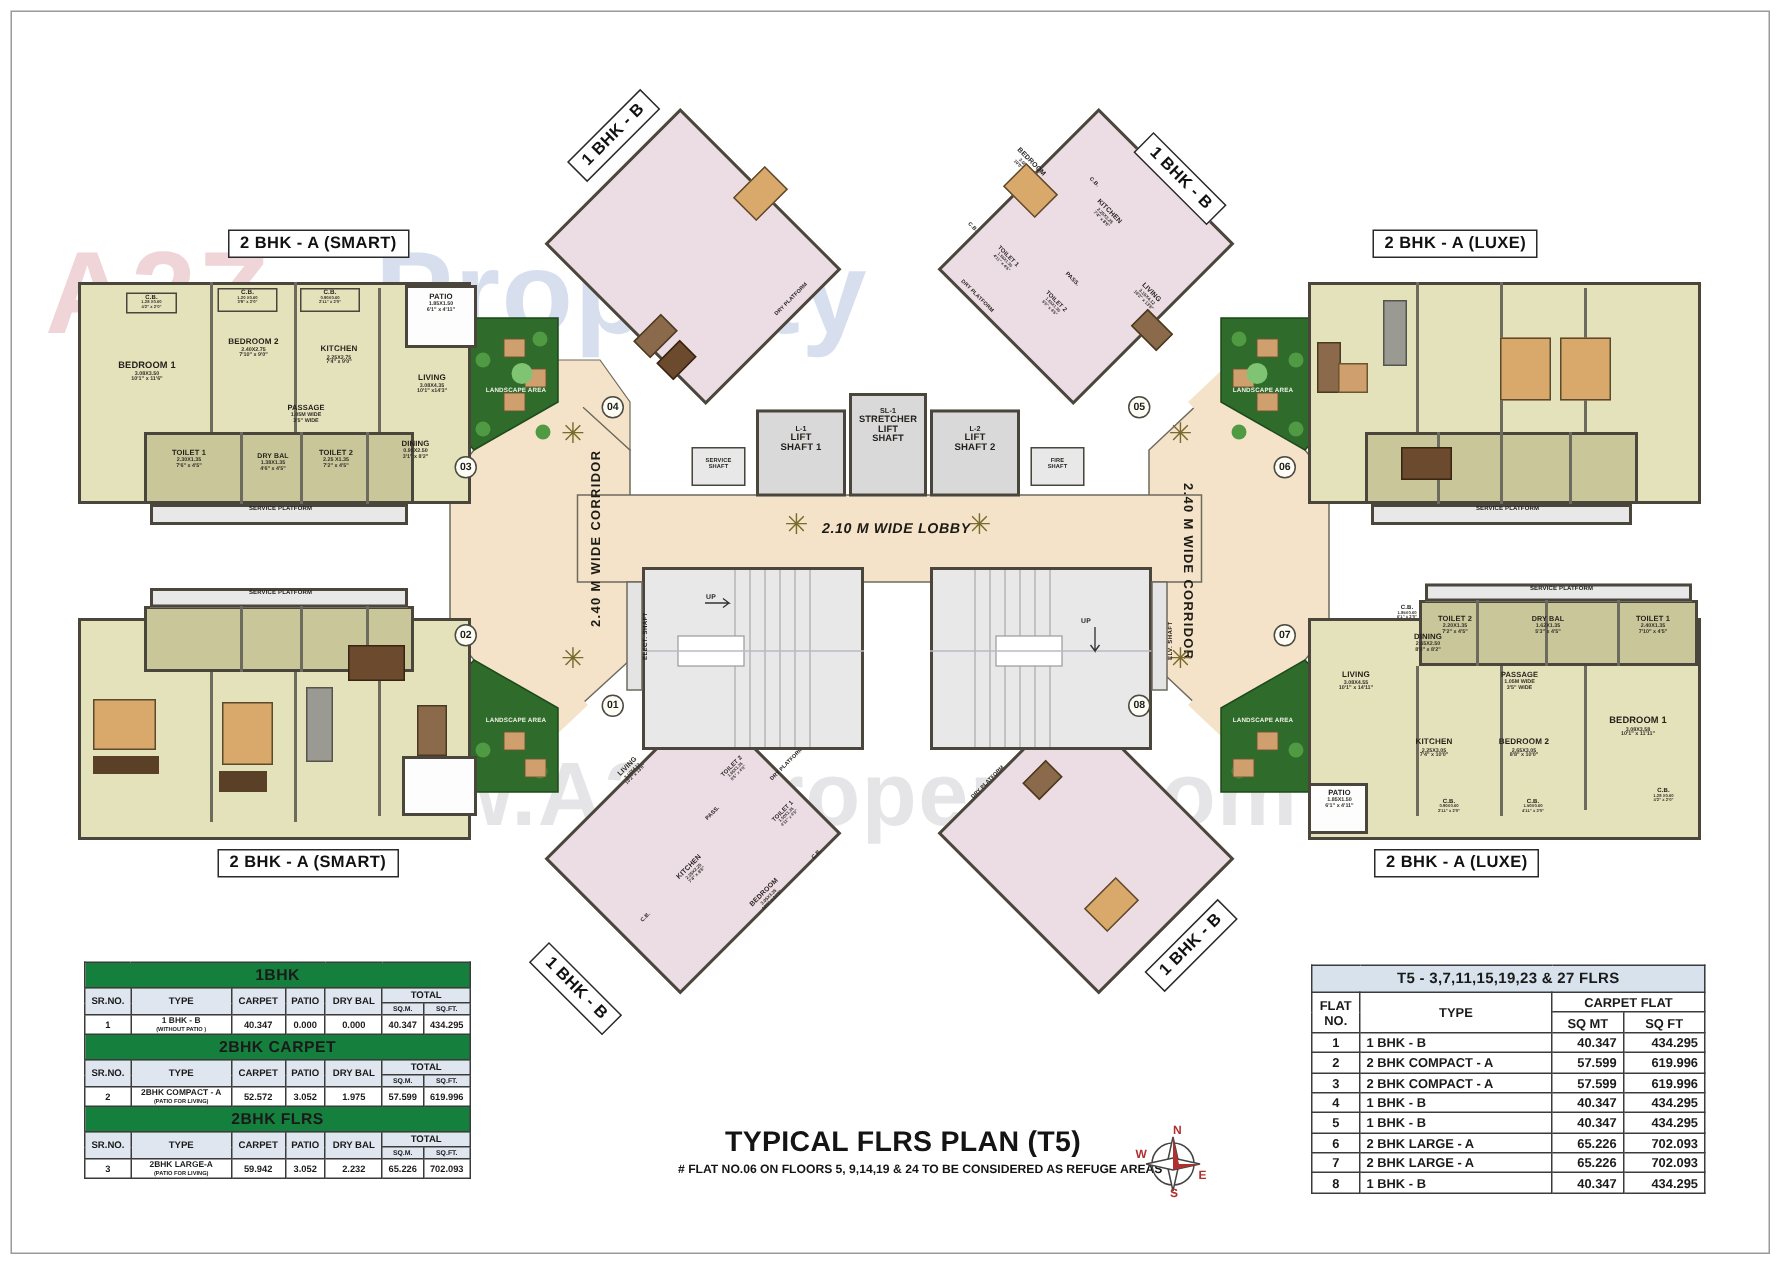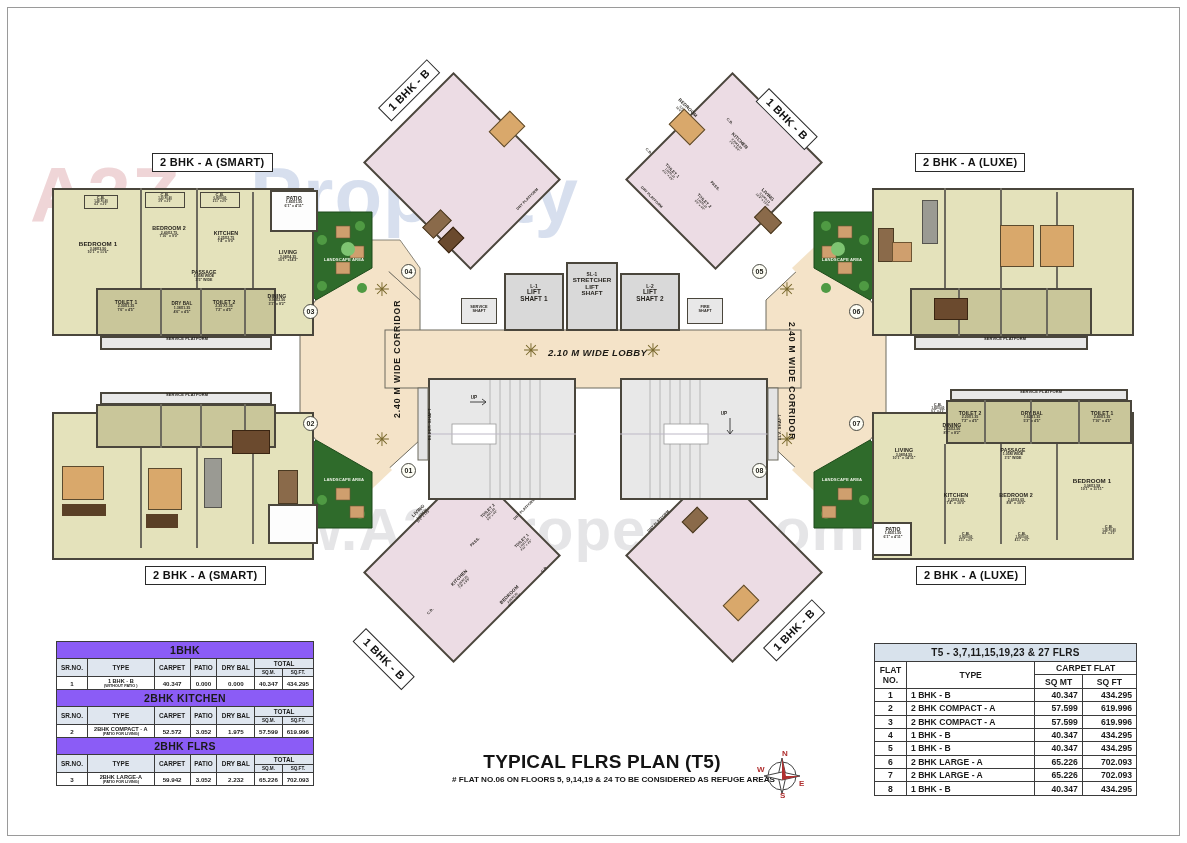--- a/index.html
+++ b/index.html
@@ -130,21 +130,21 @@
     font-size: 6.6px;
   }
   .tbl-left td, .tbl-left th {
     border: 1px solid #3b3b3b;
     padding: 1px 2px;
     text-align: center;
     color: #1a1a1a;
     font-weight: bold;
   }
   .tbl-left .grp {
-    background: #8b5cf6;
+    background: #15803d;
     font-size: 10.5px;
     letter-spacing: .3px;
     padding: 2px;
   }
   .tbl-left .hd { background: #dfe6ef; font-size: 6.4px; }
   .tbl-left .hd2 { background: #dfe6ef; font-size: 4.6px; }
   .tbl-left .ty { font-size: 5.6px; }
   .tbl-left .ty small { display:block; font-size: 3.8px; font-weight: bold; }
   .tbl-left .val { background: #fff; font-size: 6.2px; font-weight: bold; }
 
@@ -709,21 +709,21 @@
           <tr>
             <td class="val">1</td>
             <td class="ty">1 BHK - B<small>(WITHOUT PATIO )</small></td>
             <td class="val">40.347</td>
             <td class="val">0.000</td>
             <td class="val">0.000</td>
             <td class="val">40.347</td>
             <td class="val">434.295</td>
           </tr>
           <tr>
-            <td class="grp" colspan="7">2BHK KITCHEN</td>
+            <td class="grp" colspan="7">2BHK CARPET</td>
           </tr>
           <tr>
             <td class="hd" rowspan="2">SR.NO.</td>
             <td class="hd" rowspan="2">TYPE</td>
             <td class="hd" rowspan="2">CARPET</td>
             <td class="hd" rowspan="2">PATIO</td>
             <td class="hd" rowspan="2">DRY BAL</td>
             <td class="hd" colspan="2">TOTAL</td>
           </tr>
           <tr>

